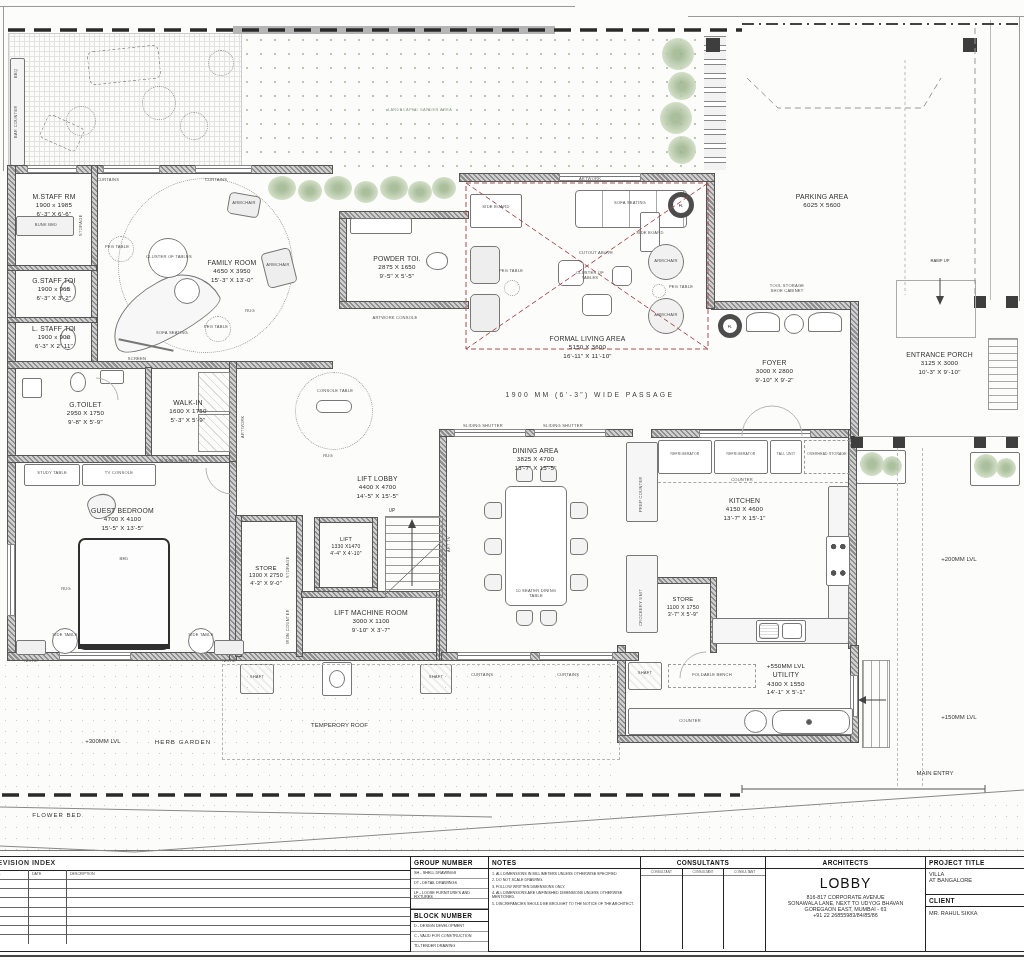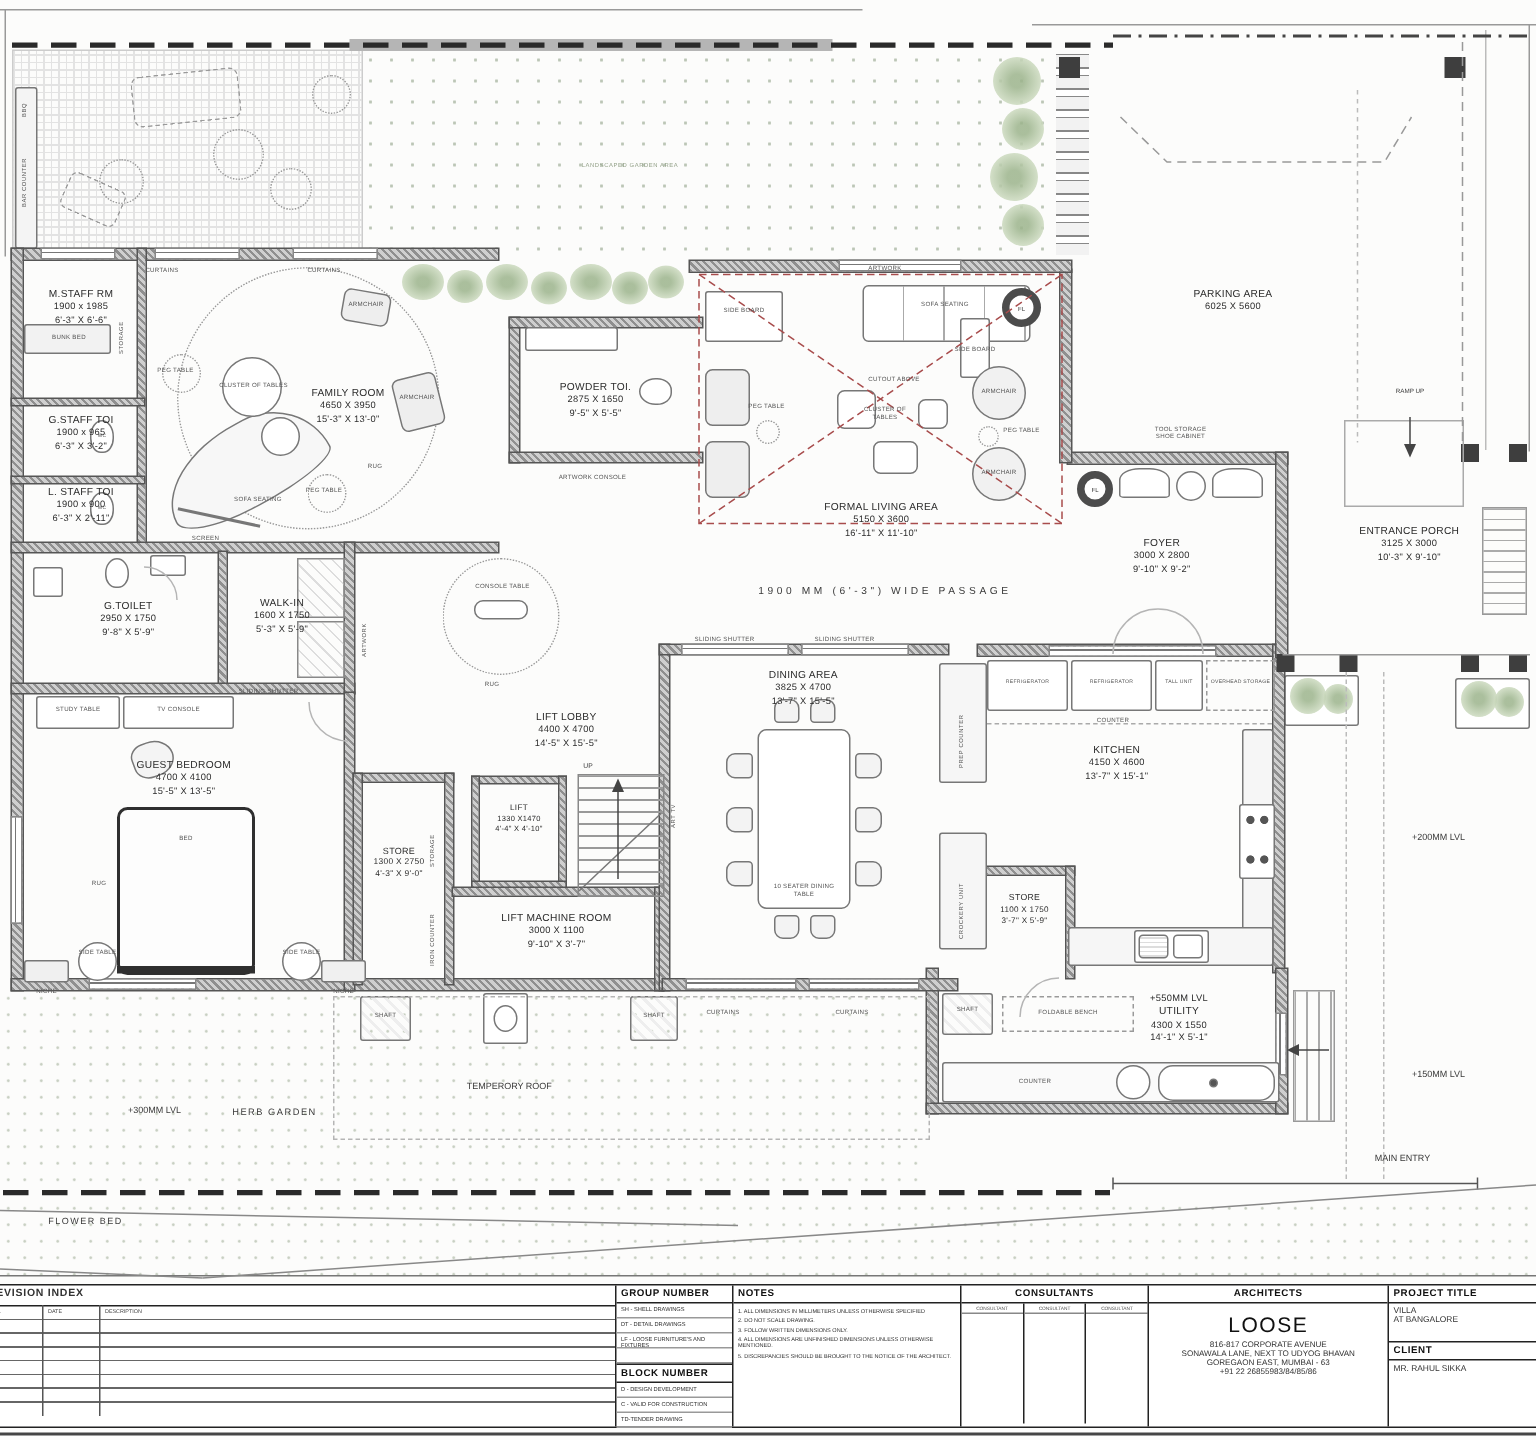--- a/index.html
+++ b/index.html
@@ -507,21 +507,21 @@
           <div style="font-size:3.2px;text-align:center;color:#555;border-bottom:.5px solid #888;padding:1px 0;">CONSULTANT</div>
         </div>
         <div style="flex:1;">
           <div style="font-size:3.2px;text-align:center;color:#555;border-bottom:.5px solid #888;padding:1px 0;">CONSULTANT</div>
         </div>
       </div>
     </div>
 
     <div class="tb-col" style="left:765px;width:160px;text-align:center;">
       <div class="tb-title" style="text-align:center;">ARCHITECTS</div>
-      <div style="font-size:14px;letter-spacing:1px;margin-top:6px;color:#111;">LOOSE</div>
+      <div style="font-size:14px;letter-spacing:1px;margin-top:6px;color:#111;">LOBBY</div>
       <div style="font-size:5.4px;margin-top:3px;">816-817 CORPORATE AVENUE</div>
       <div style="font-size:5.4px;">SONAWALA LANE, NEXT TO UDYOG BHAVAN</div>
       <div style="font-size:5.4px;">GOREGAON EAST, MUMBAI - 63</div>
       <div style="font-size:5.4px;">+91 22 26855983/84/85/86</div>
     </div>
 
     <div class="tb-col" style="left:925px;width:99px;border-right:none;">
       <div class="tb-title">PROJECT TITLE</div>
       <div style="font-size:5.6px;padding:2px 3px 0 3px;">VILLA</div>
       <div style="font-size:5.6px;padding:0 3px 3px 3px;">AT BANGALORE</div>

